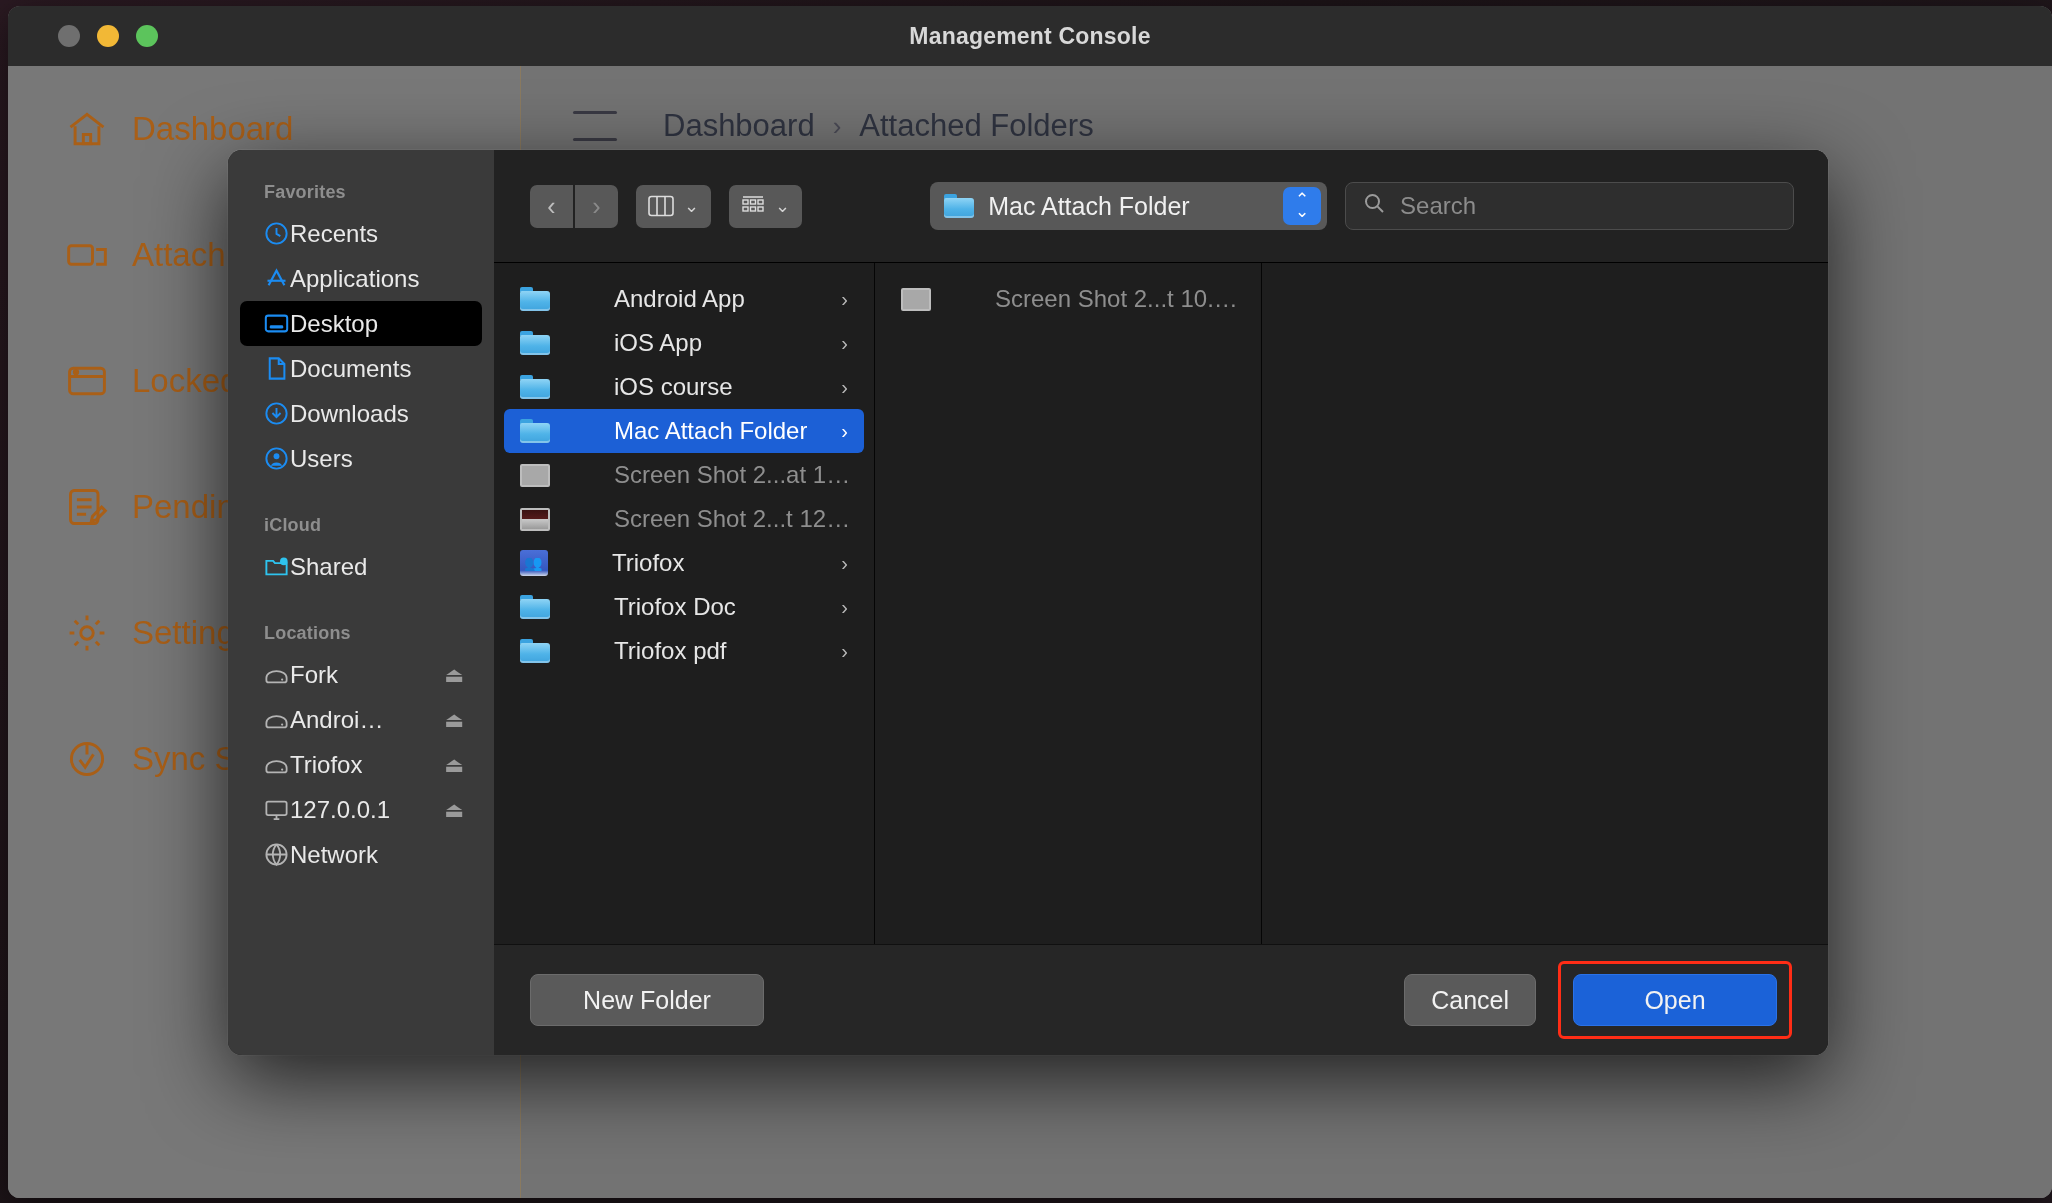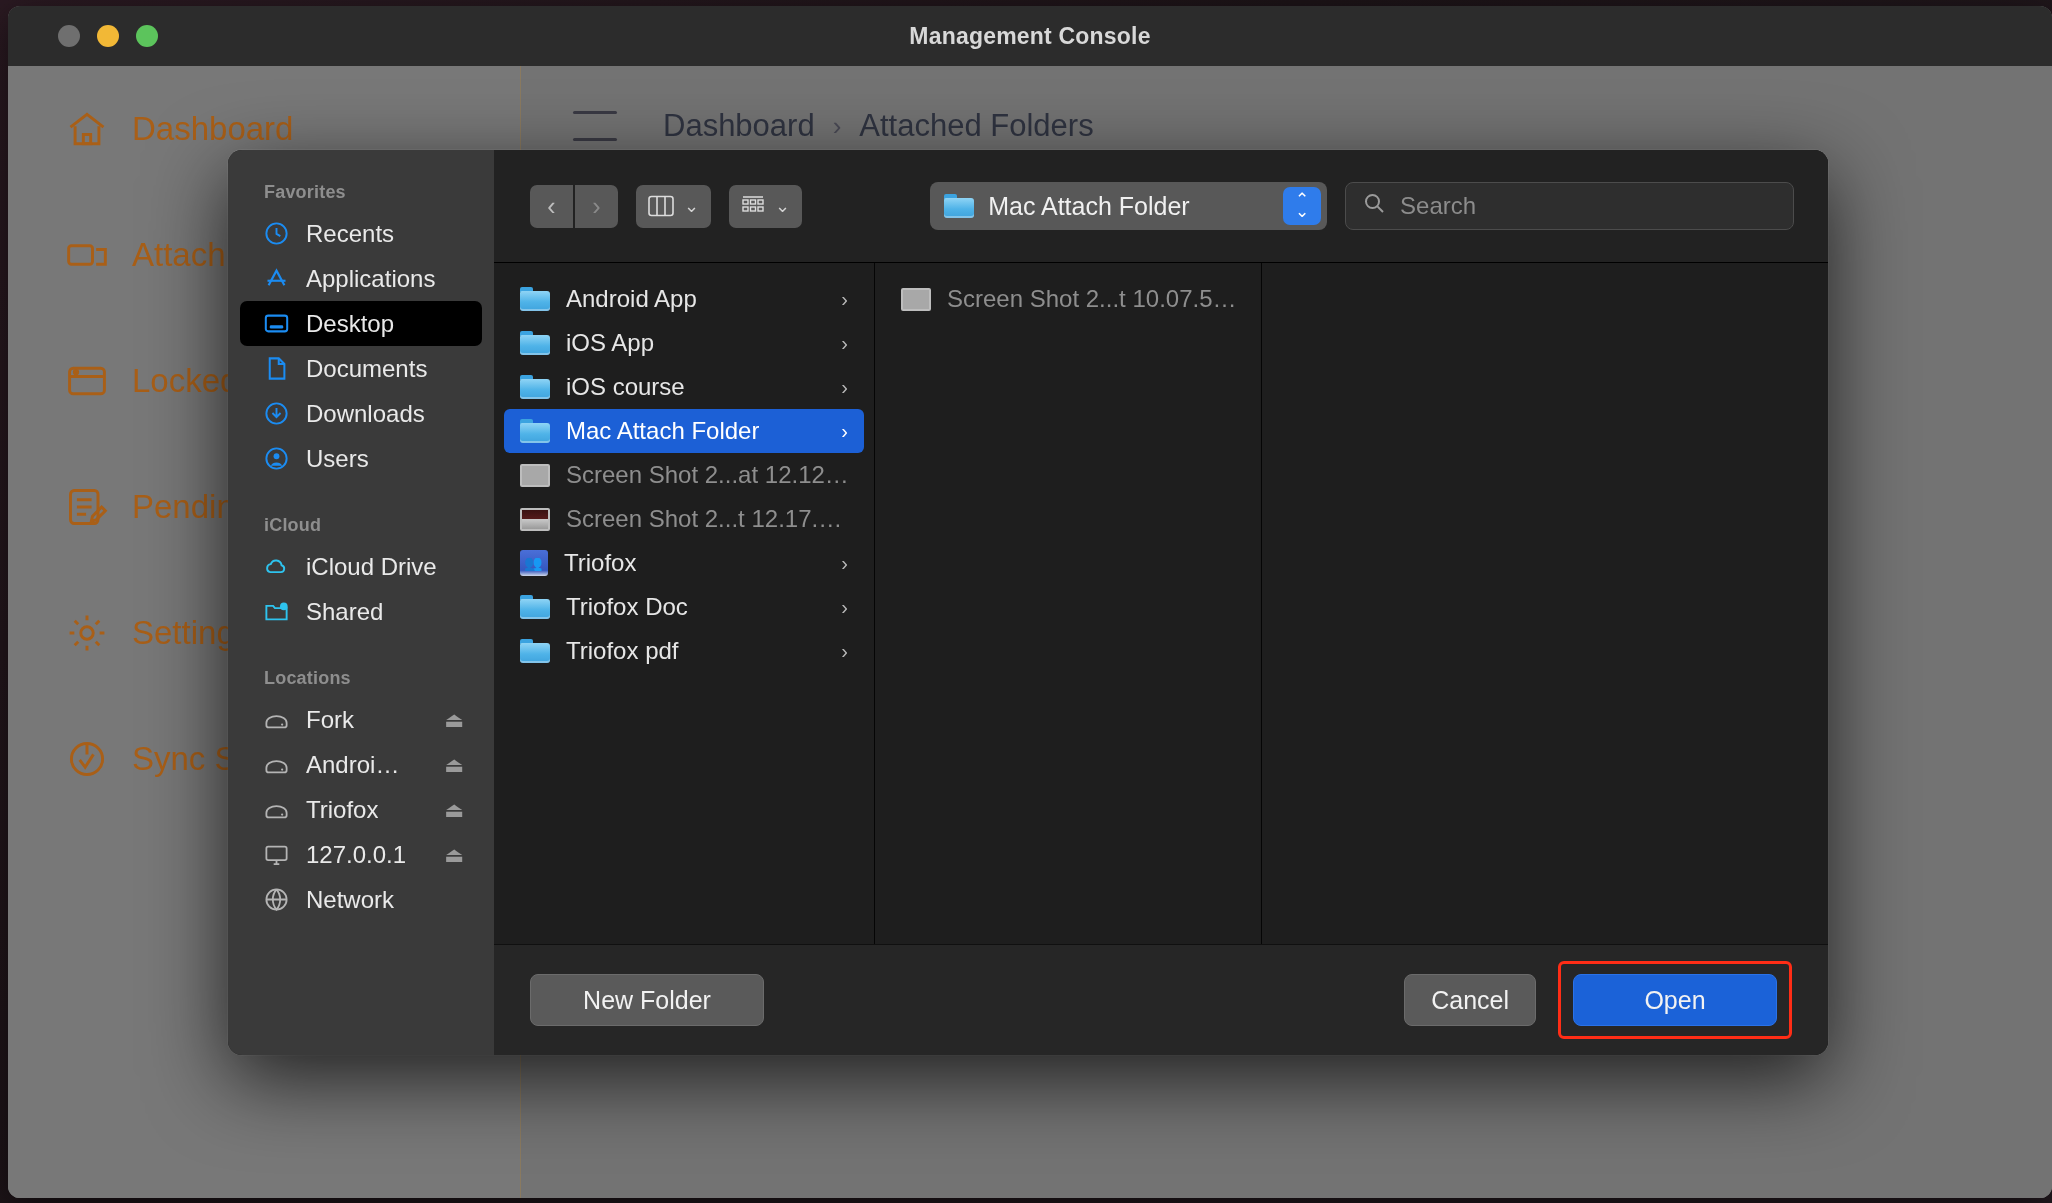--- a/index.html
+++ b/index.html
@@ -101,21 +101,21 @@
     width: 266px; flex: none;
     background: #3a3a3a;
     padding-top: 32px;
     overflow: hidden;
   }
   .sb-group-title {
     color: #8e8e8e; font-size: 18px; font-weight: 700;
     padding: 0 0 8px 36px; letter-spacing: 0.2px;
   }
   .sb-item {
-    display: flex; align-items: center; gap: 16px;
+    display: flex; align-items: center; 
     height: 45px; margin: 0 12px; padding-left: 22px;
     border-radius: 7px;
     color: #e9e9e9; font-size: 24px;
     position: relative;
   }
   .sb-item.selected { background: #000000; }
   .sb-ico { width: 28px; height: 28px; flex: none; display: flex; align-items: center; justify-content: center; }
   .sb-ico svg { width: 27px; height: 27px; display: block; }
   .sb-label { white-space: nowrap; overflow: hidden; text-overflow: ellipsis; }
   .sb-eject { position: absolute; right: 18px; color: #9a9a9a; font-size: 21px; }
@@ -192,21 +192,21 @@
     display: flex; align-items: center; gap: 16px;
     height: 44px; margin: 0 10px; padding: 0 10px 0 16px;
     border-radius: 6px;
     color: #e6e6e6; font-size: 24px;
     position: relative;
   }
   .frow.selected { background: #1c60d6; color: #fff; }
   .frow.dim { color: #8e8e8e; }
   .frow .arrow { position: absolute; right: 16px; color: #b9b9b9; font-size: 20px; }
   .frow.selected .arrow { color: #fff; }
-  .fname { white-space: nowrap; overflow: hidden; text-overflow: ellipsis; }
+  .fname { white-space: nowrap; overflow: hidden; text-overflow: ellipsis; margin-left: 48px; }
 
   .folder-mini {
     width: 30px; height: 24px; flex: none; position: relative;
   }
   .folder-mini .tab {
     position: absolute; left: 0; top: 0; width: 13px; height: 5px;
     background: #3ba3e0; border-radius: 2px 2px 0 0;
   }
   .folder-mini .body {
     position: absolute; left: 0; top: 4px; width: 30px; height: 20px;
@@ -420,28 +420,20 @@
                 <circle cx="12" cy="10" r="2.6" fill="#1b8cf2" stroke="none"></circle>
                 <path d="M7 18.4 a5.4 4.4 0 0 1 10 0" fill="#1b8cf2" stroke="none"></path>
               </svg>
           </span>
           <span class="sb-label">Users</span>
         </div>
 
         <div class="sb-spacer"></div>
         <div class="sb-group-title">iCloud</div>
 
-        <div class="sb-item">
-          <span class="sb-ico">
-            <svg viewBox="0 0 24 24" fill="none" stroke="#2ec3ee" stroke-width="1.7">
-                <path d="M6.5 17 a3.6 3.6 0 0 1 .4 -7.1 a5 5 0 0 1 9.6 1 a3.1 3.1 0 0 1 -.6 6.1 z"></path>
-              </svg>
-          </span>
-          <span class="sb-label">iCloud Drive</span>
-        </div>
 
         <div class="sb-item">
           <span class="sb-ico">
             <svg viewBox="0 0 24 24" fill="none" stroke="#2ec3ee" stroke-width="1.7">
                 <path d="M3 7 h6 l1.6 2 H21 v10 H3 z"></path>
                 <circle cx="18.5" cy="7.5" r="3.4" fill="#2ec3ee" stroke="none"></circle>
               </svg>
           </span>
           <span class="sb-label">Shared</span>
         </div>

